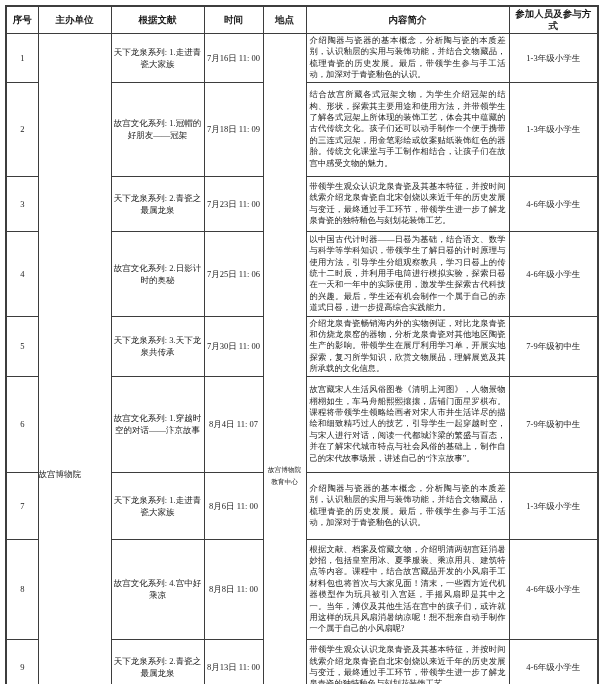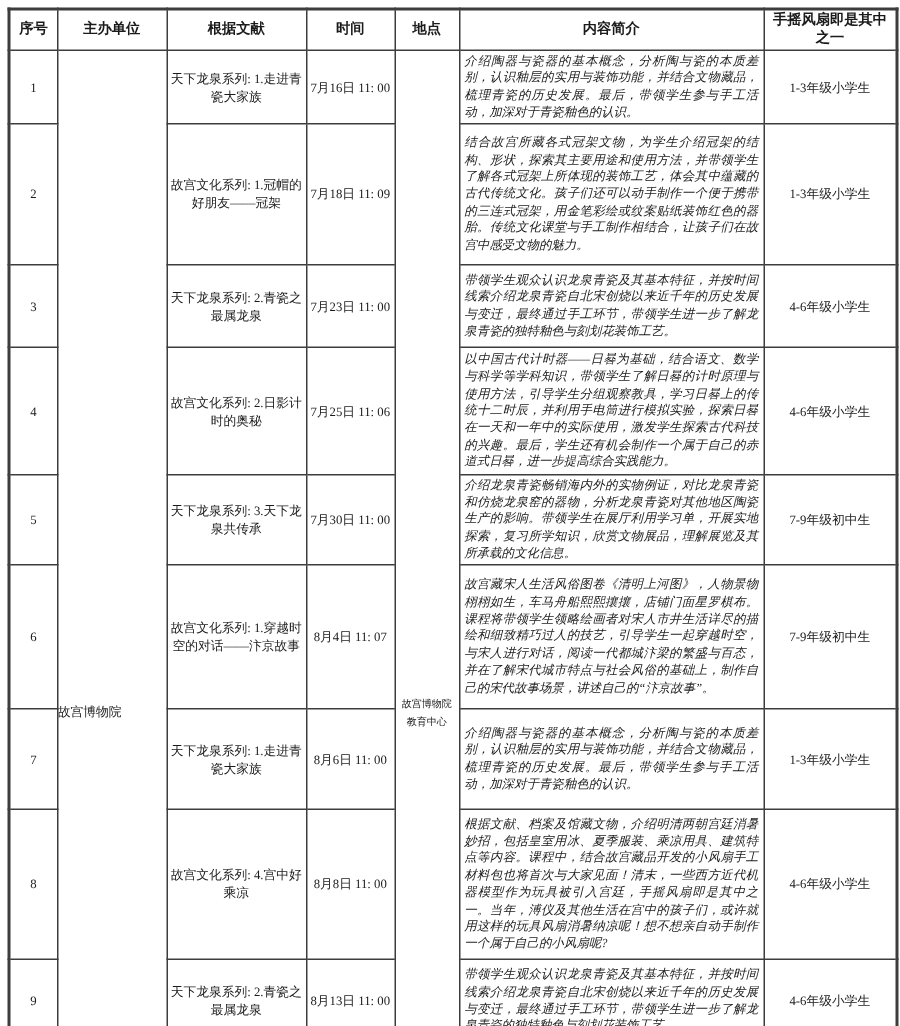--- a/index.html
+++ b/index.html
@@ -43,21 +43,20 @@
     vertical-align: middle;
     padding: 1px 2px;
     line-height: 12px;
   }
   td.c-sum {
     font-size: 8.3px;
     text-align: justify;
     vertical-align: middle;
     padding: 1px 3px;
     line-height: 11.4px;
-    font-style: italic;
   }
   td.c-org, td.c-loc {
     position: relative;
     vertical-align: top;
     padding: 0;
   }
   .org-text {
     position: absolute;
     top: 434px;
     left: 0;
@@ -90,21 +89,21 @@
       <col style="width:89px">
     </colgroup>
     <thead>
       <tr style="height:27px">
         <th>序号</th>
         <th>主办单位</th>
         <th>根据文献</th>
         <th>时间</th>
         <th>地点</th>
         <th>内容简介</th>
-        <th>手摇风扇即是其中之一</th>
+        <th>参加人员及参与方式</th>
       </tr>
     </thead>
     <tbody>
       <tr style="height:46px">
         <td class="c-num">1</td>
         <td class="c-org" rowspan="9">
           <div class="org-text">故宫博物院</div>
         </td>
         <td class="c-act">天下龙泉系列: 1.走进青瓷大家族</td>
         <td class="c-time">7月16日 11: 00</td>

